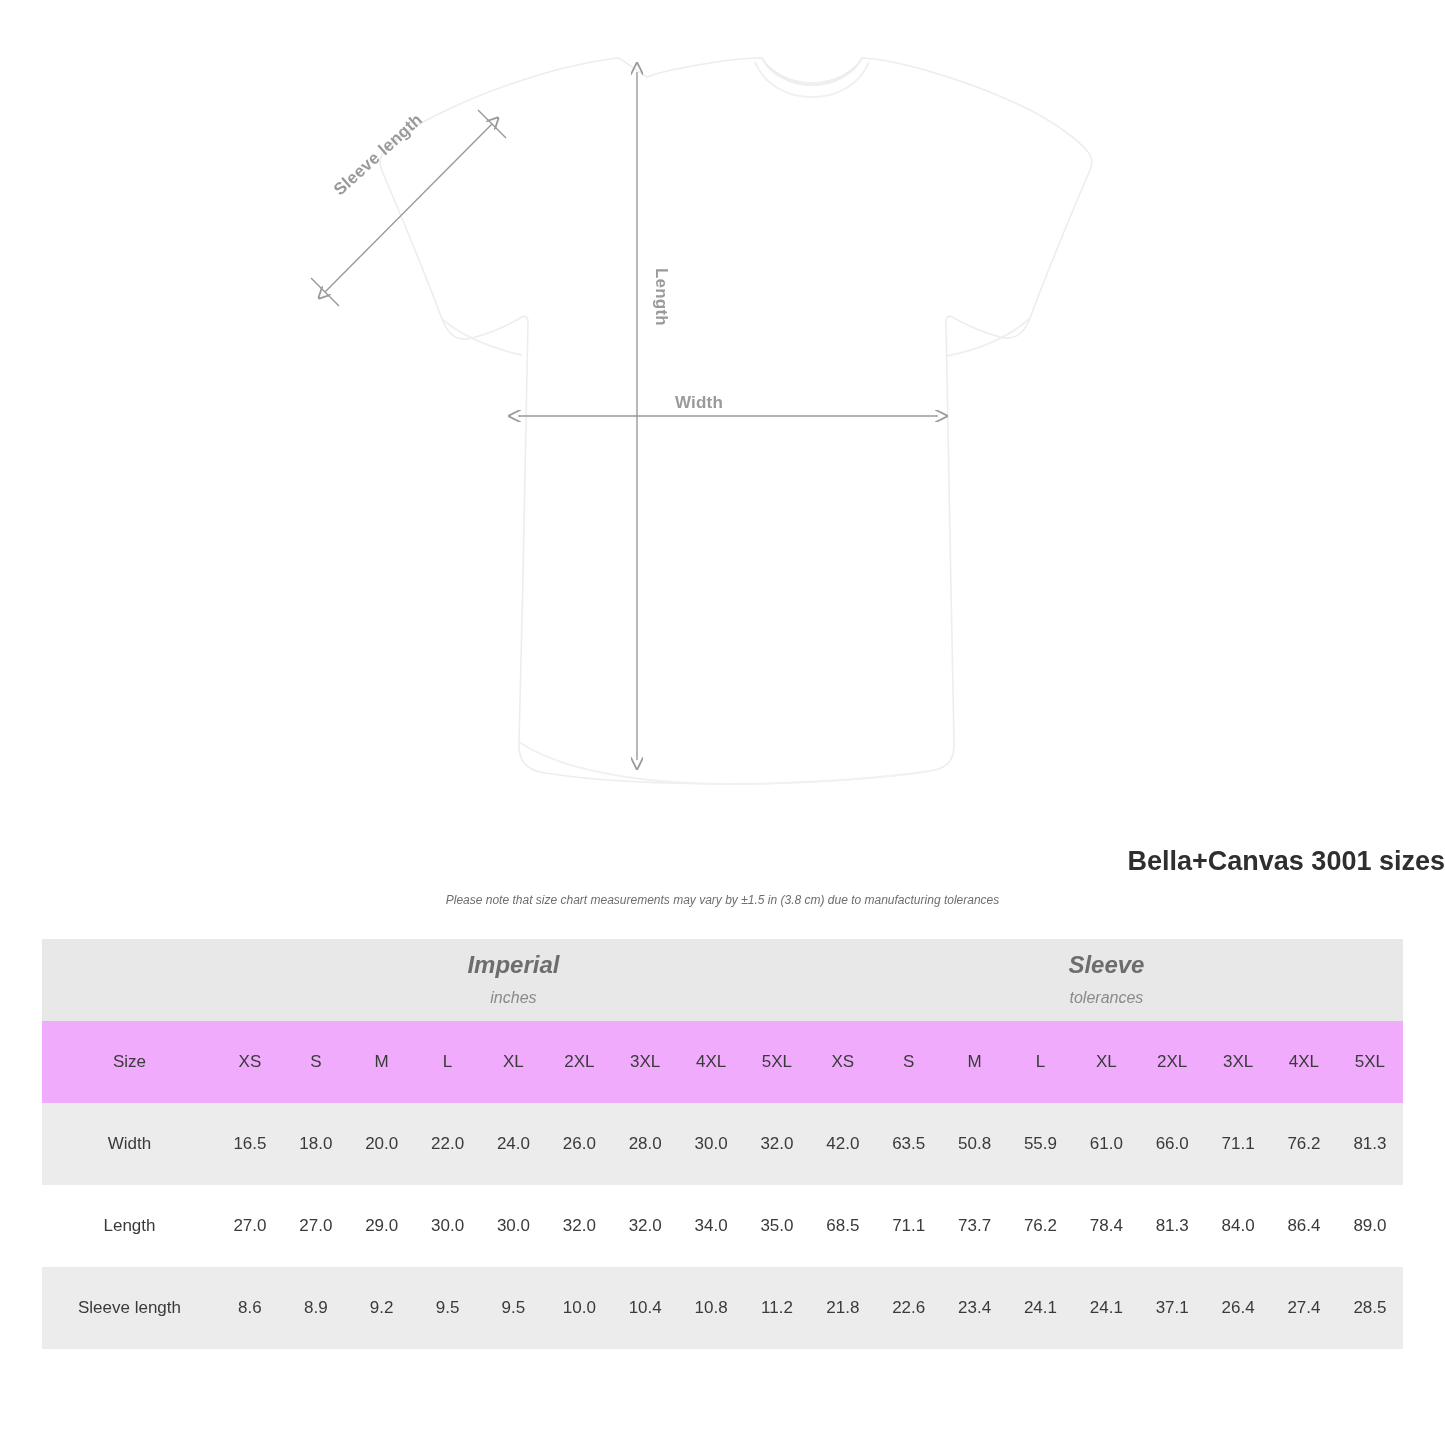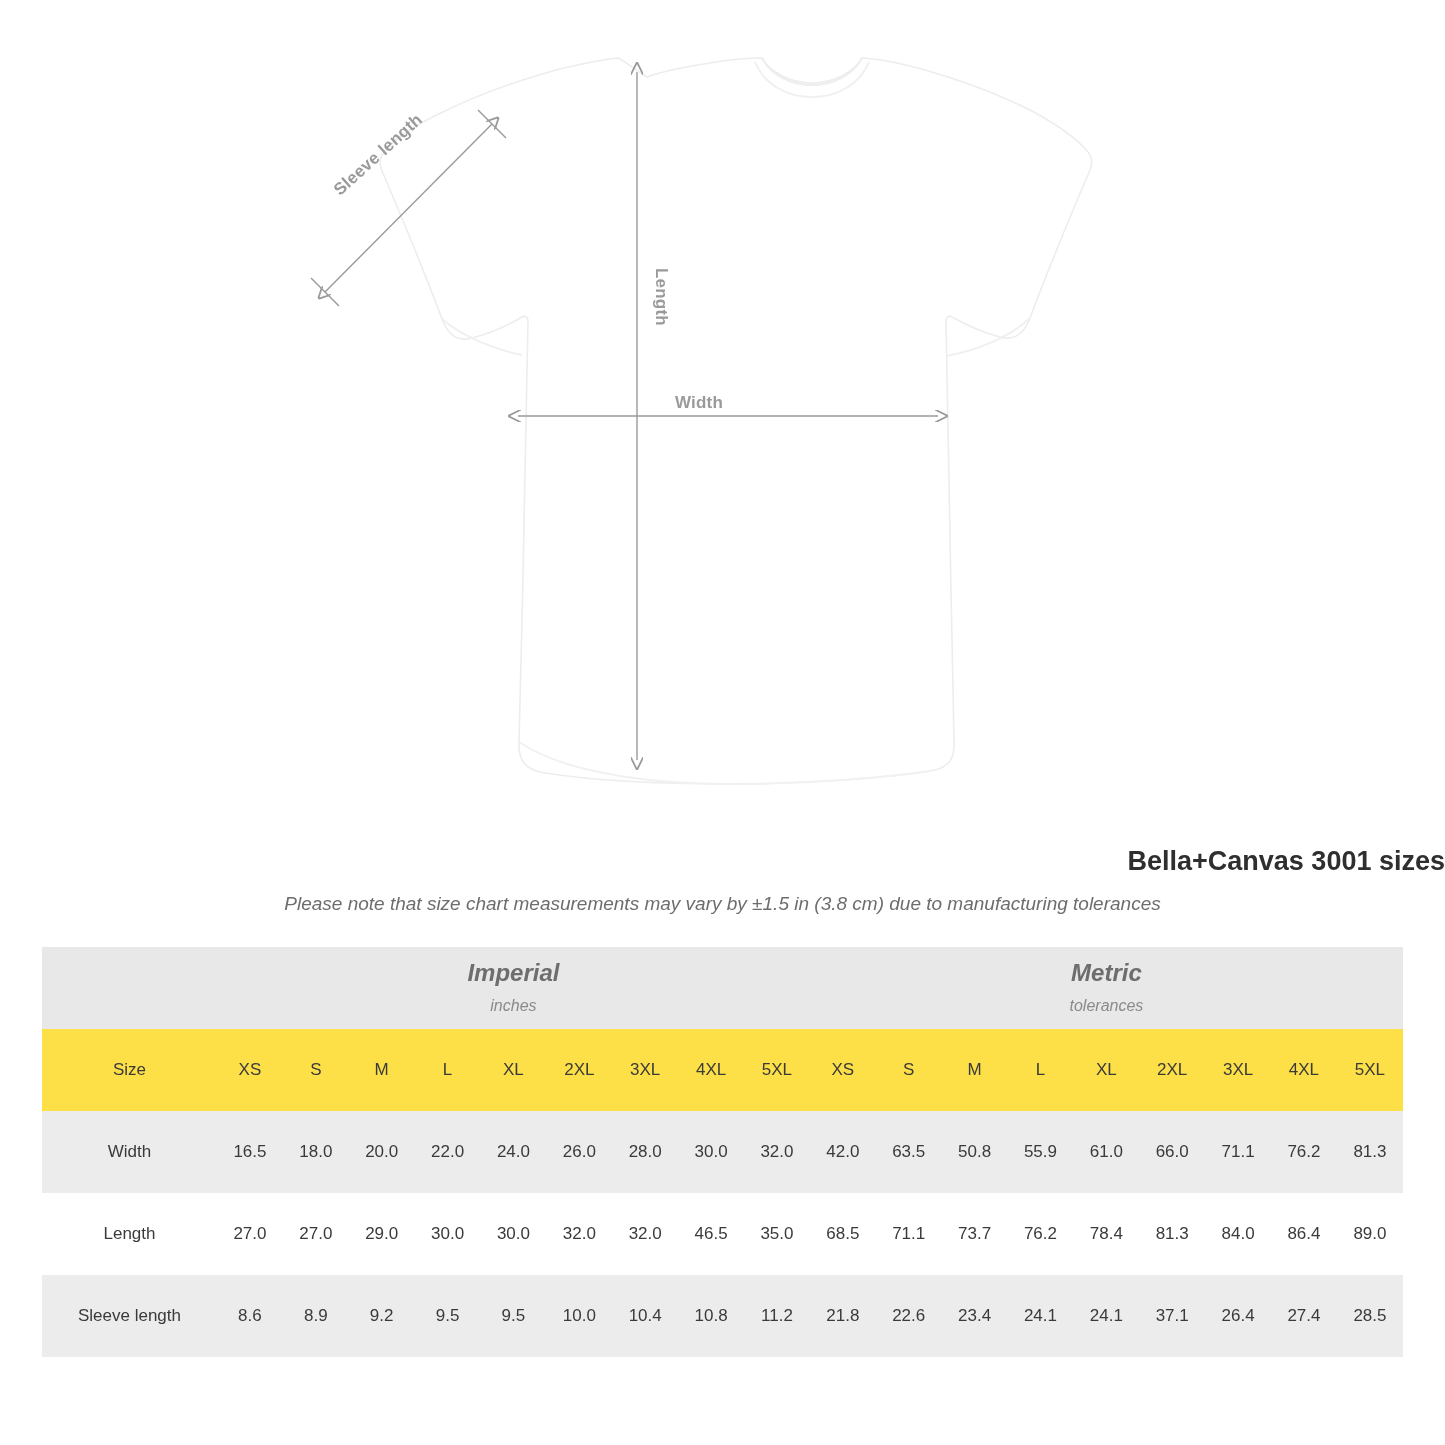--- a/index.html
+++ b/index.html
@@ -53,21 +53,21 @@
   
   .chart-heading {
     text-align: right;
     font-size: 27px;
     font-weight: bold;
     color: #2f2f2f;
     margin-top: 16px;
   }
   .chart-note {
     text-align: center;
-    font-size: 19px;
+    font-size: 12px;
     font-style: italic;
     color: #6d6d6d;
     margin-top: 16px;
   }
 
   
   .table-wrap {
     margin-top: 32px;
     padding: 0 42px;
     box-sizing: border-box;
@@ -101,21 +101,21 @@
   }
   .unit-sub {
     font-size: 16px;
     font-style: italic;
     color: #8a8a8a;
     display: block;
     line-height: 1.4;
     margin-top: 7px;
   }
   .row-head td {
-    background: #fde047;
+    background: #f0abfc;
     font-weight: bold;
     color: #3a3a3a;
     font-size: 17px;
   }
   .row-alt td {
     background: #ececec;
   }
   .row-plain td {
     background: #ffffff;
   }
@@ -204,21 +204,21 @@
       <col span="18">
     </colgroup>
     <tbody>
       <tr class="unit-band">
         <td></td>
         <td colspan="9">
           <span class="unit-title">Imperial</span>
           <span class="unit-sub">inches</span>
         </td>
         <td colspan="9">
-          <span class="unit-title">Metric</span>
+          <span class="unit-title">Sleeve</span>
           <span class="unit-sub">tolerances</span>
         </td>
       </tr>
       <tr class="row-head">
         <td class="rowlabel">Size</td>
         <td>XS</td>
         <td>S</td>
         <td>M</td>
         <td>L</td>
         <td>XL</td>
@@ -259,21 +259,21 @@
       </tr>
       <tr class="row-plain">
         <td class="rowlabel">Length</td>
         <td>27.0</td>
         <td>27.0</td>
         <td>29.0</td>
         <td>30.0</td>
         <td>30.0</td>
         <td>32.0</td>
         <td>32.0</td>
-        <td>46.5</td>
+        <td>34.0</td>
         <td>35.0</td>
         <td>68.5</td>
         <td>71.1</td>
         <td>73.7</td>
         <td>76.2</td>
         <td>78.4</td>
         <td>81.3</td>
         <td>84.0</td>
         <td>86.4</td>
         <td>89.0</td>

